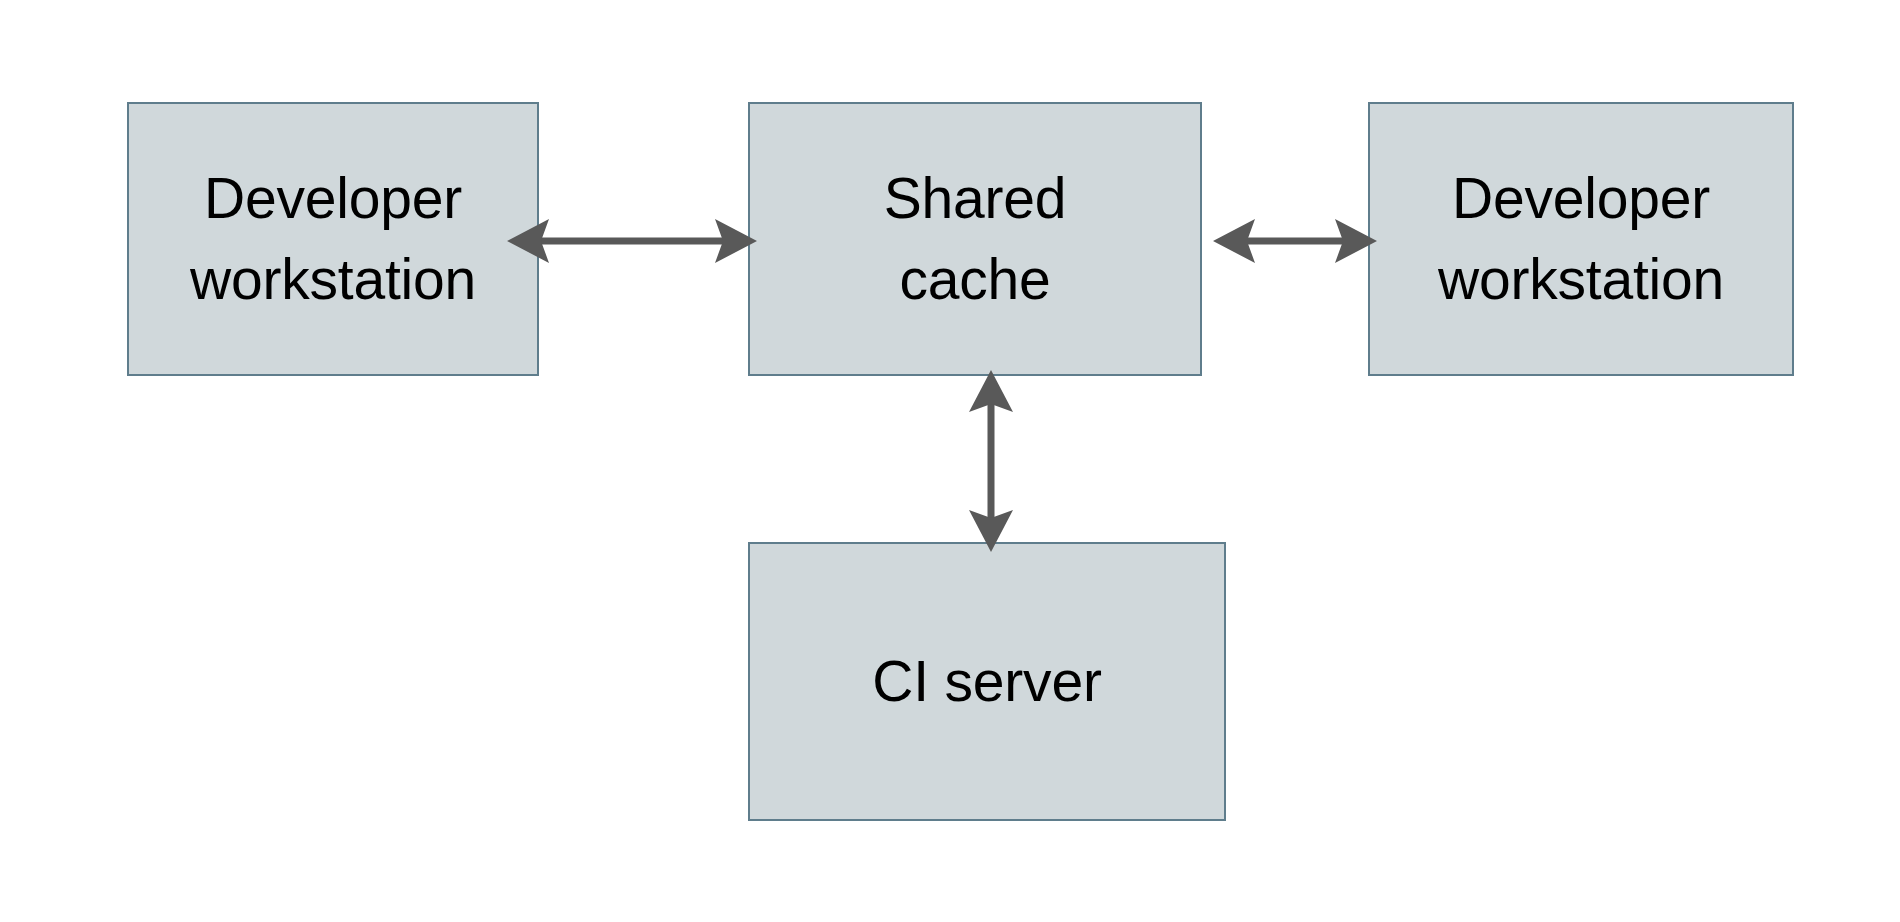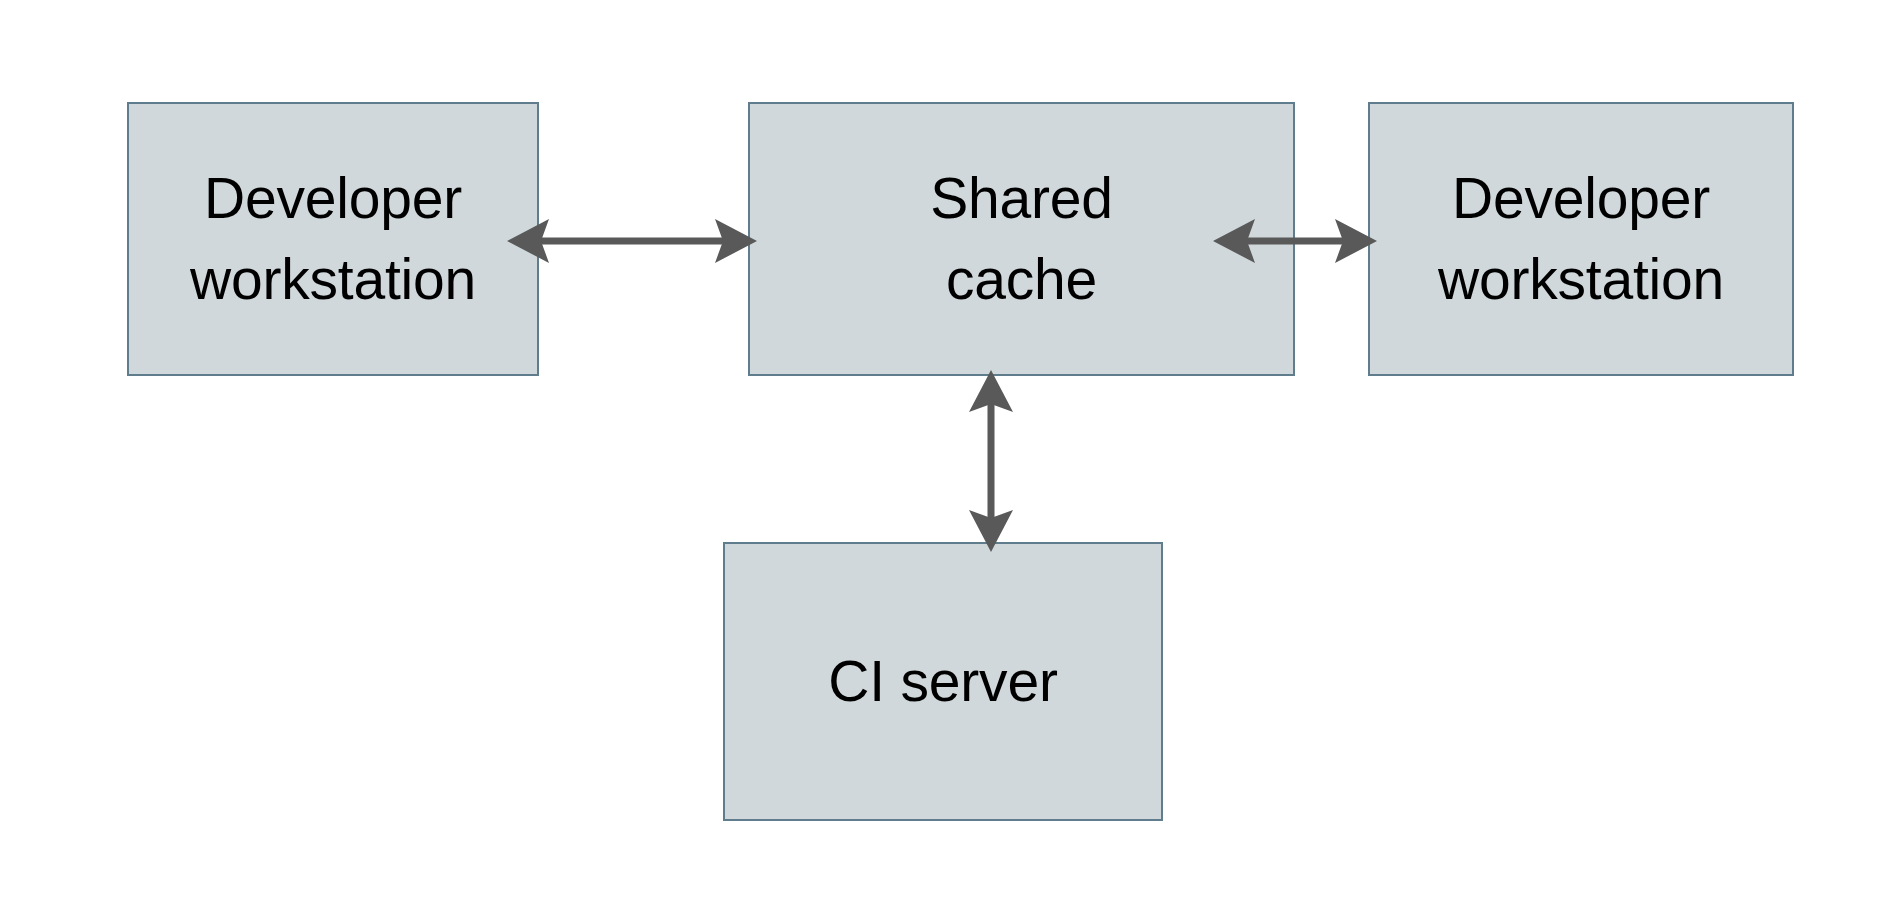--- a/index.html
+++ b/index.html
@@ -33,23 +33,23 @@
     font-family: "Liberation Sans", sans-serif;
     font-size: 57px;
     line-height: 1.42;
     font-weight: 400;
     color: #000000;
     letter-spacing: -0.2px;
     white-space: pre-line;
     padding: 0 6px;
   }
   .node-dev-left   { left: 86px;   top: 102px; width: 412px; height: 274px; }
-  .node-cache      { left: 707px;  top: 102px; width: 547px; height: 274px; }
+  .node-cache      { left: 707px;  top: 102px; width: 454px; height: 274px; }
   .node-dev-right  { left: 1327px; top: 102px; width: 426px; height: 274px; }
-  .node-ci         { left: 682px;  top: 542px; width: 440px; height: 279px; }
+  .node-ci         { left: 707px;  top: 542px; width: 478px; height: 279px; }
 
   .connector {
     position: absolute;
     pointer-events: none;
   }
   .conn-left   { left: 466px;  top: 206px;  width: 250px; height: 70px; }
   .conn-right  { left: 1172px; top: 206px;  width: 164px; height: 70px; }
   .conn-down   { left: 915px;  top: 370px;  width: 70px;  height: 182px; }
 </style>
 </head>

